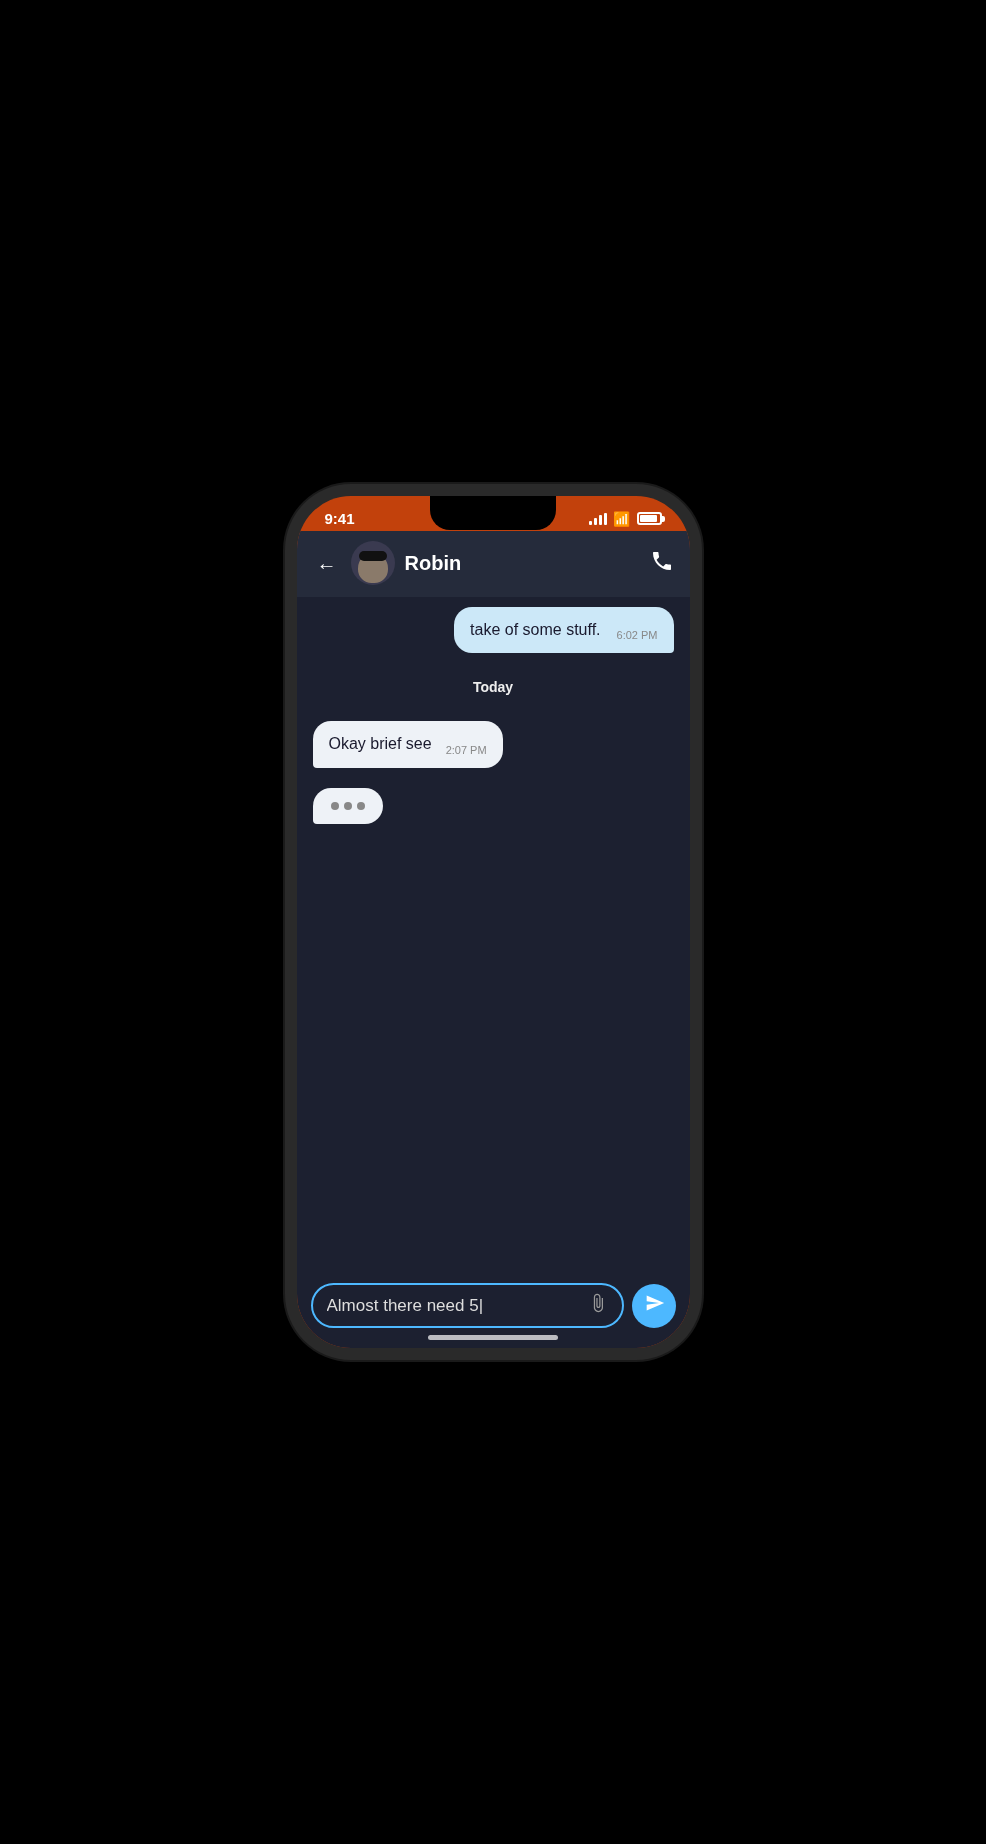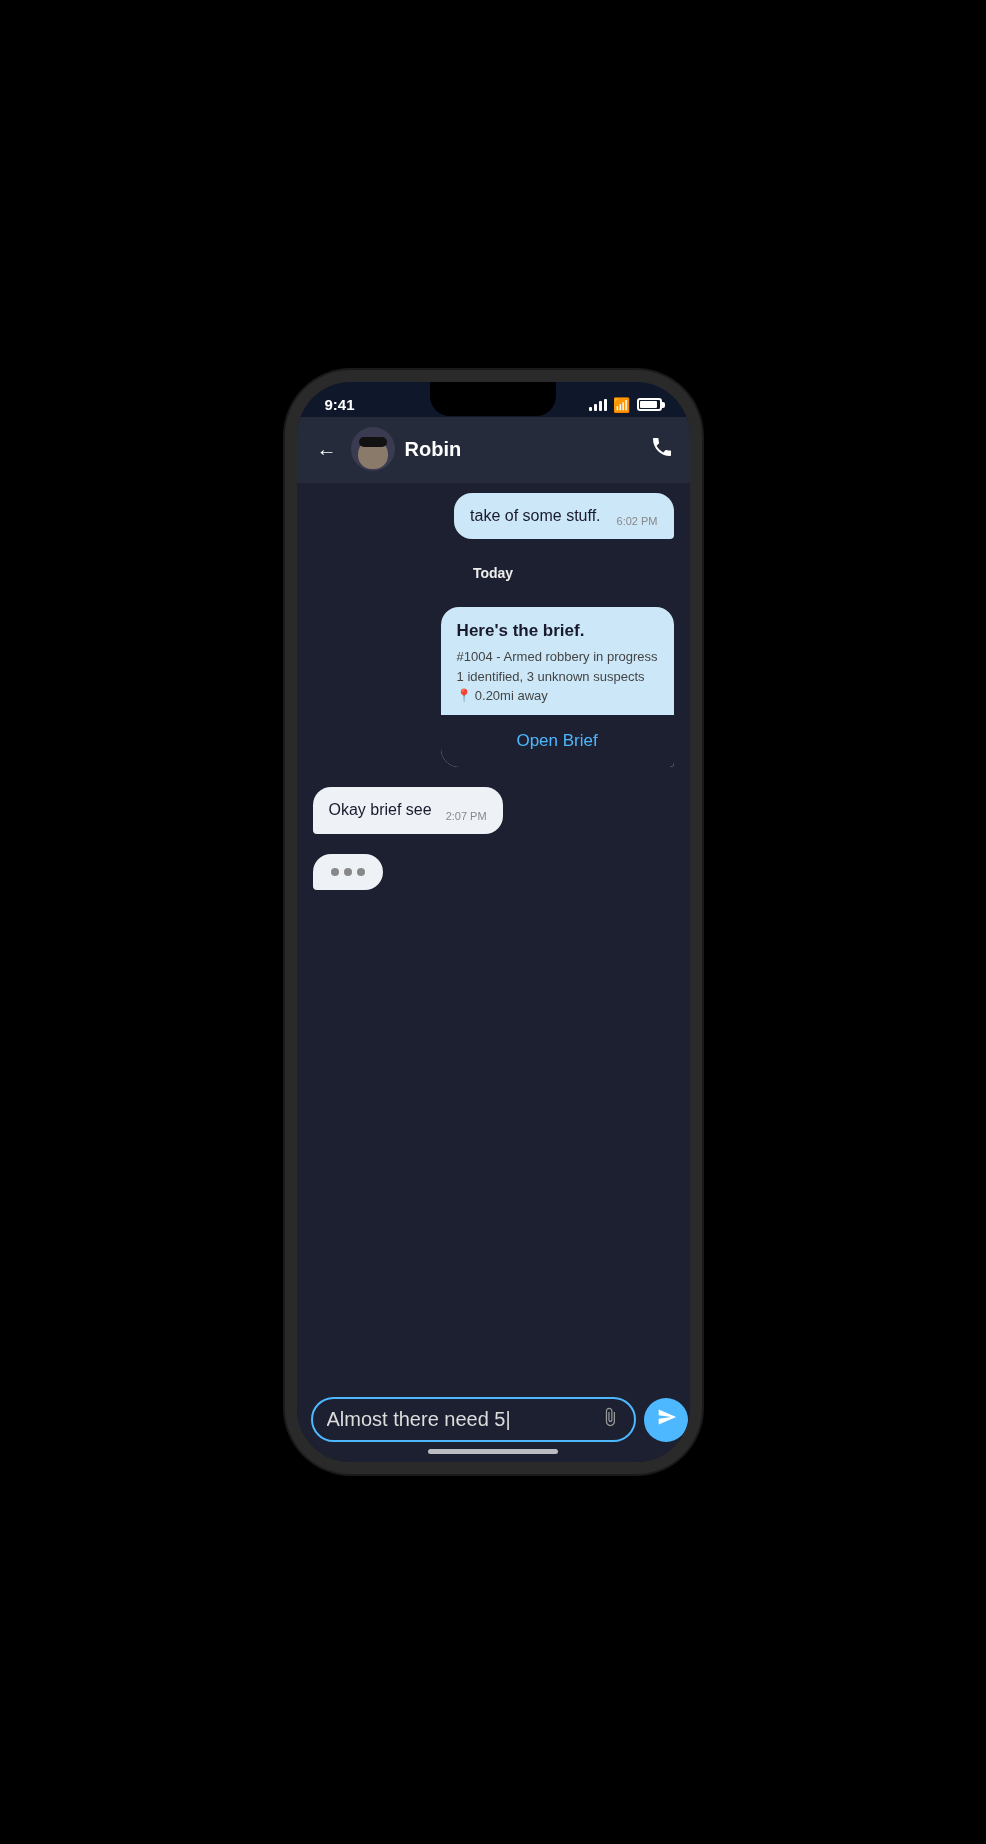--- a/index.html
+++ b/index.html
@@ -8,22 +8,22 @@
       background: #000;
       display: flex;
       justify-content: center;
       align-items: center;
       min-height: 100vh;
       font-family: -apple-system, BlinkMacSystemFont, 'Segoe UI', sans-serif;
     }
 
     .phone-frame {
       width: 393px;
-      height: 1080px;
-      background: #0f172a;
+      height: 852px;
+      background: #c2410c;
       border-radius: 54px;
       overflow: hidden;
       position: relative;
       box-shadow: 0 0 0 12px #2a2a2a, 0 0 0 14px #1a1a1a;
     }
 
     
     .notch {
       position: absolute;
       top: 0;
@@ -314,21 +314,21 @@
       padding: 8px 14px;
       gap: 8px;
     }
 
     .message-input {
       flex: 1;
       background: transparent;
       border: none;
       outline: none;
       color: #ddd;
-      font-size: 20px;
+      font-size: 17px;
     }
 
     .attach-btn {
       color: #999;
       font-size: 18px;
       cursor: pointer;
     }
 
     .send-btn {
       width: 44px;
@@ -409,30 +409,20 @@
 
       <div class="msg-outgoing-partial">
         <span class="msg-text">take of some stuff.</span>
         <span class="msg-time">6:02 PM</span>
       </div>
 
       <div class="date-divider">Today</div>
 
 
 
-      <div class="brief-card">
-        <div class="brief-title">Here's the brief.</div>
-        <div class="brief-detail">#1004 - Armed robbery in progress</div>
-        <div class="brief-detail">1 identified, 3 unknown suspects</div>
-        <div class="brief-location">
-          <span>📍</span>
-          <span>0.20mi away</span>
-        </div>
-        <div class="open-brief-btn">Open Brief</div>
-      </div>
 
       <div class="msg-incoming">
         <span class="msg-text">Okay brief see</span>
         <span class="msg-time">2:07 PM</span>
       </div>
 
 
       <div class="typing-bubble">
         <div class="typing-dot"></div>
         <div class="typing-dot"></div>

